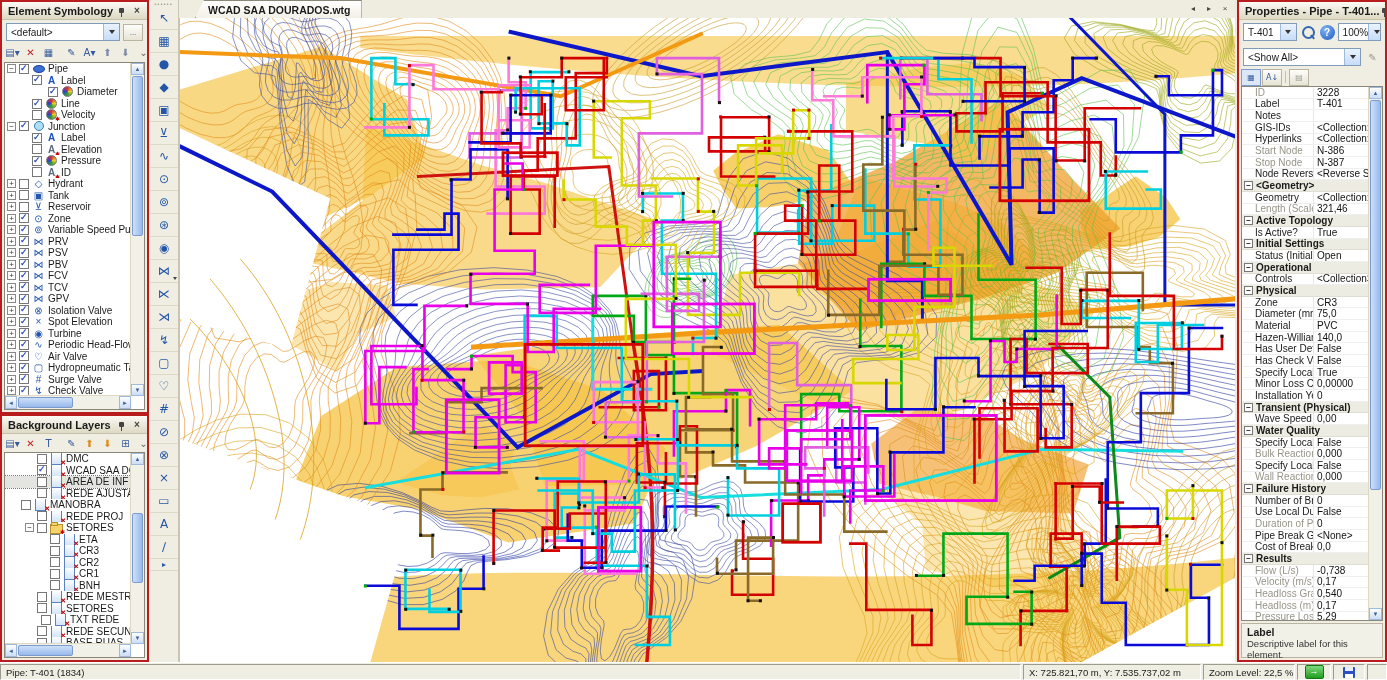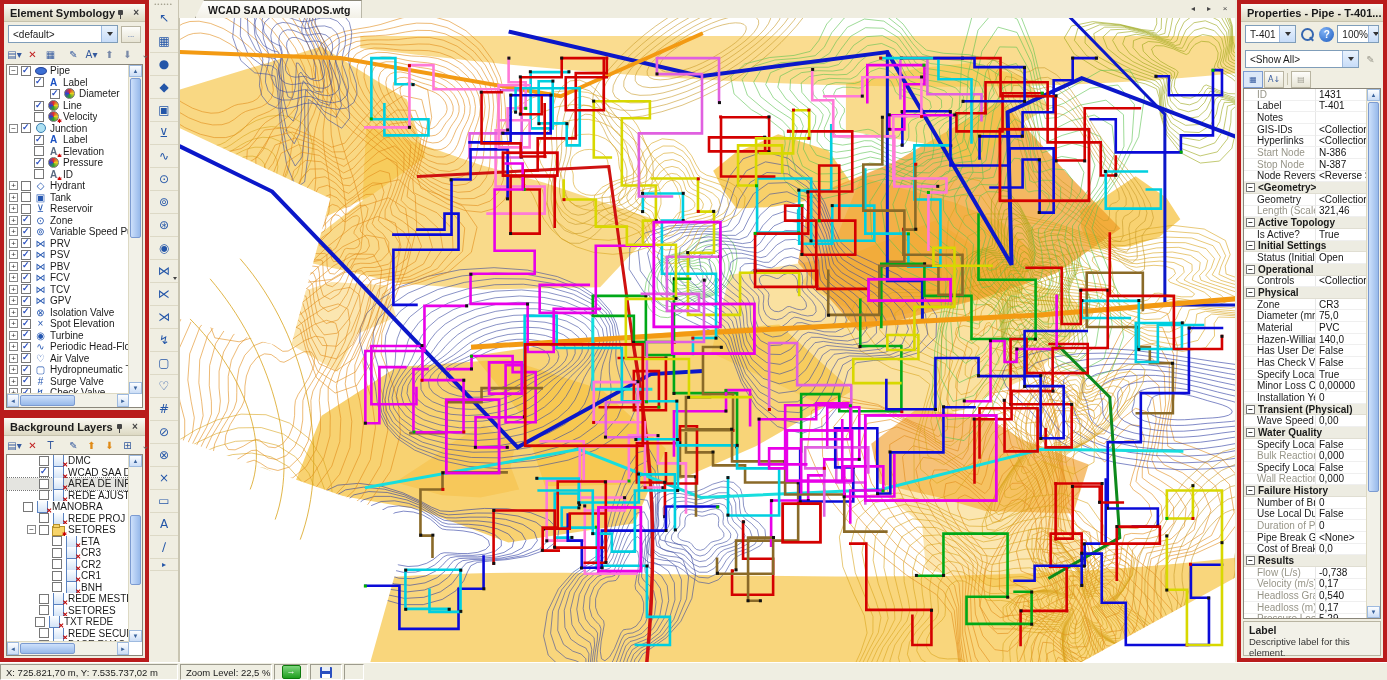--- a/index.html
+++ b/index.html
@@ -1,20 +1,20 @@
 <!DOCTYPE html>
 <html><head>
 <meta charset="utf-8">
 <style>
   html,body{margin:0;padding:0}
   body{width:1387px;height:680px;position:relative;background:#ECEADB;
        font-family:"Liberation Sans",sans-serif;font-size:10px;color:#1a1a1a;overflow:hidden}
   .icon,.g{font-family:"DejaVu Sans",sans-serif}
   
-  .panel{position:absolute;border:4px solid #b91c1c;background:#F0EEE2;box-sizing:border-box}
+  .panel{position:absolute;border:2px solid #b91c1c;background:#F0EEE2;box-sizing:border-box}
   .p-title{height:17px;background:linear-gradient(#FBFAF4,#DDD9C3);border-bottom:1px solid #C6C2AD;
            display:flex;align-items:center;padding:0 3px 0 6px;font-weight:bold;font-size:11px;white-space:nowrap;overflow:hidden}
   .p-title .sp{flex:1}
   .wbtn{width:14px;height:13px;display:flex;align-items:center;justify-content:center;color:#444;font-size:10px;flex:none}
   .pin{width:5px;height:5px;background:#444;border-radius:1px;position:relative;margin-right:4px}
   .pin::after{content:"";position:absolute;left:2px;top:5px;width:1px;height:4px;background:#444}
   .combo{height:18px;background:#fff;border:1px solid #7F9DB9;display:flex;align-items:center;
          padding-left:4px;box-sizing:border-box;white-space:nowrap;overflow:hidden}
   .combo .sp{flex:1}
   .ddb{width:15px;height:100%;background:linear-gradient(#EAF3FD,#C7DCF8);border-left:1px solid #9EBADF;
@@ -512,21 +512,21 @@
           <span class="tlabel">REDE MESTRA</span>
         </div>
         <div class="t-row" style="padding-left: 20px;">
           <span class="exsp"></span>
           <span class="cb"></span>
           <span class="ticon i-layer">
             <i></i>
           </span>
           <span class="tlabel">SETORES</span>
         </div>
-        <div class="t-row" style="padding-left: 16px;">
+        <div class="t-row" style="padding-left: 24px;">
           <span class="exsp"></span>
           <span class="cb"></span>
           <span class="ticon i-layer">
             <i></i>
           </span>
           <span class="tlabel">TXT REDE</span>
         </div>
         <div class="t-row" style="padding-left: 20px;">
           <span class="exsp"></span>
           <span class="cb"></span>
@@ -1148,21 +1148,21 @@
       </span>
       <span class="tsep"></span>
       <span class="smtb gray" style="color: rgb(154, 152, 140);">
         <span class="g">▤</span>
       </span>
     </div>
   <div id="pgrid">
     <div style="position:absolute;left:0;top:0;right:13px;bottom:0;overflow:hidden" id="pgrid-rows">
         <div class="p-row ro">
           <span class="pl">ID</span>
-          <span class="pv">1431</span>
+          <span class="pv">3228</span>
         </div>
         <div class="p-row">
           <span class="pl">Label</span>
           <span class="pv">T-401</span>
         </div>
         <div class="p-row">
           <span class="pl">Notes</span>
           <span class="pv"></span>
         </div>
         <div class="p-row">
@@ -1344,20 +1344,23 @@
       <div class="sbtn" style="bottom:0">▼</div>
     </div>
   </div>
   <div id="pdesc">
     <div class="dt">Label</div>
     <div class="dd">Descriptive label for this element.</div>
   </div>
 </div>
 
 <div id="status">
+  <div class="scell" style="flex:1">
+    <span>Pipe:  T-401 (1834)</span>
+  </div>
   <div class="scell" style="width:178px">
     <span>X: 725.821,70 m, Y: 7.535.737,02 m</span>
   </div>
   <div class="scell" style="width:92px">
     <span>Zoom Level: 22,5 %</span>
   </div>
   <div class="scell" style="width:34px;justify-content:center">
     <span class="garr">→</span>
   </div>
   <div class="scell" style="width:32px;justify-content:center">

